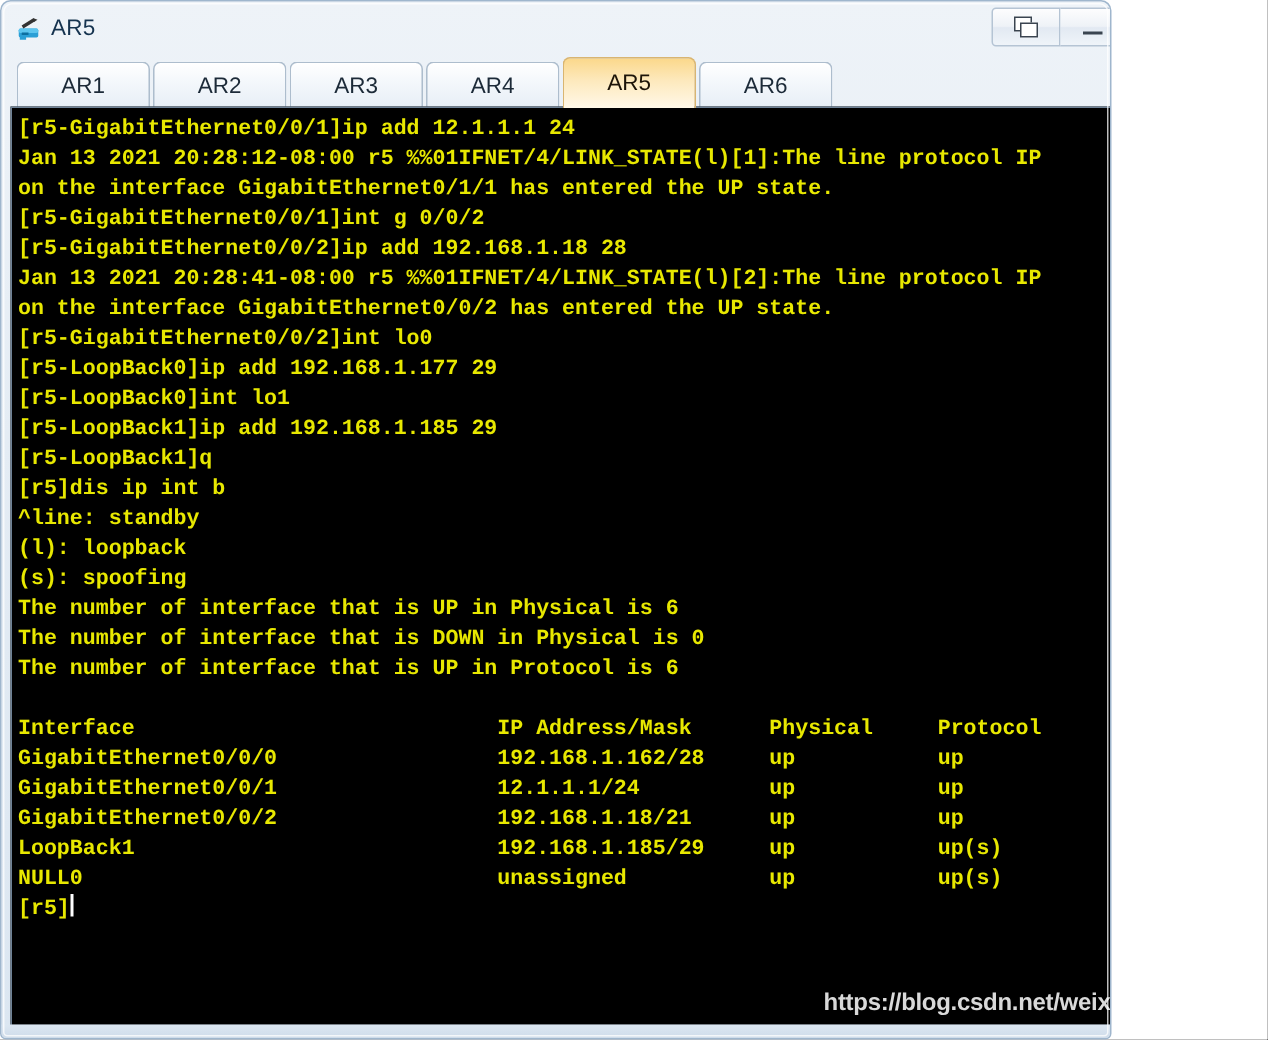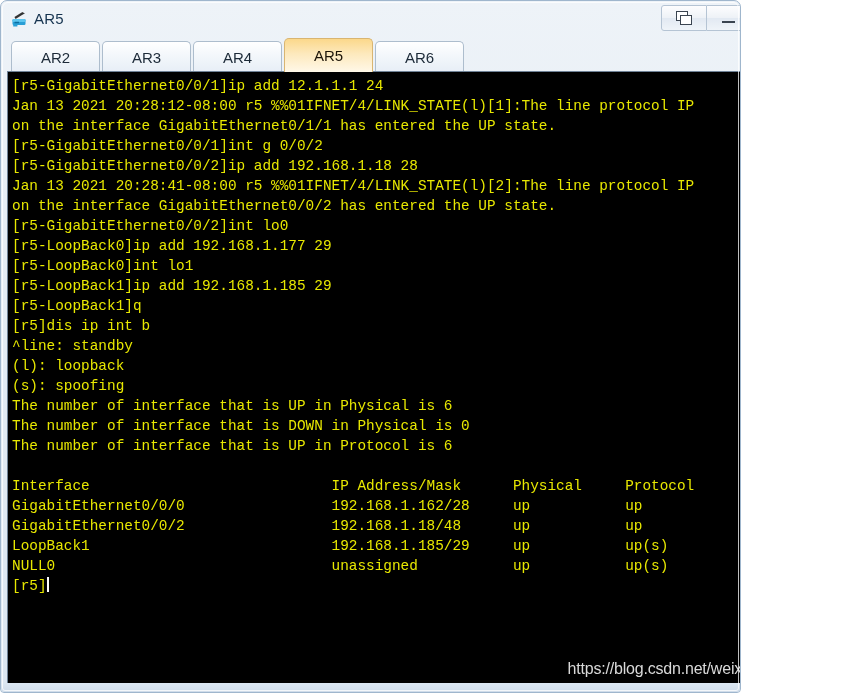--- a/index.html
+++ b/index.html
@@ -183,20 +183,21 @@
     border: 1px solid #6f8296;
     display: flex;
   }
   #terminal {
     position: relative;
     flex: 1 1 auto;
     overflow: hidden;
     background: #000000;
     padding: 4px 0 0 4px;
     box-sizing: border-box;
+    font-weight: bold;
   }
   .line {
     font-family: "Liberation Mono", "DejaVu Sans Mono", monospace;
     font-size: 14.4px;
     line-height: 20px;
     height: 20px;
     color: #e8e800;
     white-space: pre;
     letter-spacing: 0px;
   }
@@ -304,20 +305,23 @@
       <div class="winbtn">
         <span class="glyph-max"></span>
       </div>
       <div class="winbtn">
         <span class="glyph-close">X</span>
       </div>
     </div>
   </div>
 
   <div id="tabstrip">
+    <div class="tab">
+        <span>AR1</span>
+      </div>
     <div class="tab">
         <span>AR2</span>
       </div>
     <div class="tab">
         <span>AR3</span>
       </div>
     <div class="tab">
         <span>AR4</span>
       </div>
     <div class="tab active">
@@ -346,21 +350,22 @@
       <div class="line">[r5]dis ip int b</div>
       <div class="line">^line: standby</div>
       <div class="line">(l): loopback</div>
       <div class="line">(s): spoofing</div>
       <div class="line">The number of interface that is UP in Physical is 6</div>
       <div class="line">The number of interface that is DOWN in Physical is 0</div>
       <div class="line">The number of interface that is UP in Protocol is 6</div>
       <div class="line"></div>
       <div class="line">Interface                            IP Address/Mask      Physical     Protocol</div>
       <div class="line">GigabitEthernet0/0/0                 192.168.1.162/28     up           up</div>
-      <div class="line">GigabitEthernet0/0/2                 192.168.1.18/48      up           up</div>
+      <div class="line">GigabitEthernet0/0/1                 12.1.1.1/24          up           up</div>
+      <div class="line">GigabitEthernet0/0/2                 192.168.1.18/21      up           up</div>
       <div class="line">LoopBack1                            192.168.1.185/29     up           up(s)</div>
       <div class="line">NULL0                                unassigned           up           up(s)</div>
       <div class="line"><span>[r5]</span><span class="cursor"></span></div>
 
       <div id="watermark">https://blog.csdn.net/weixin_481652</div>
     </div>
 
     <div id="scrollbar">
       <div class="sb-arrow up">
           <span class="chev"></span>

